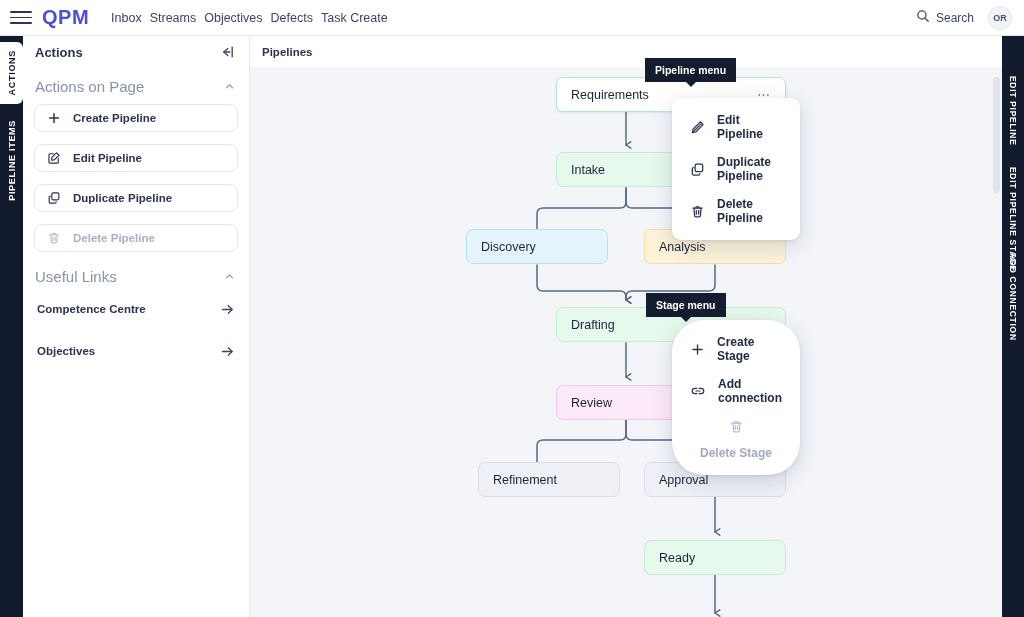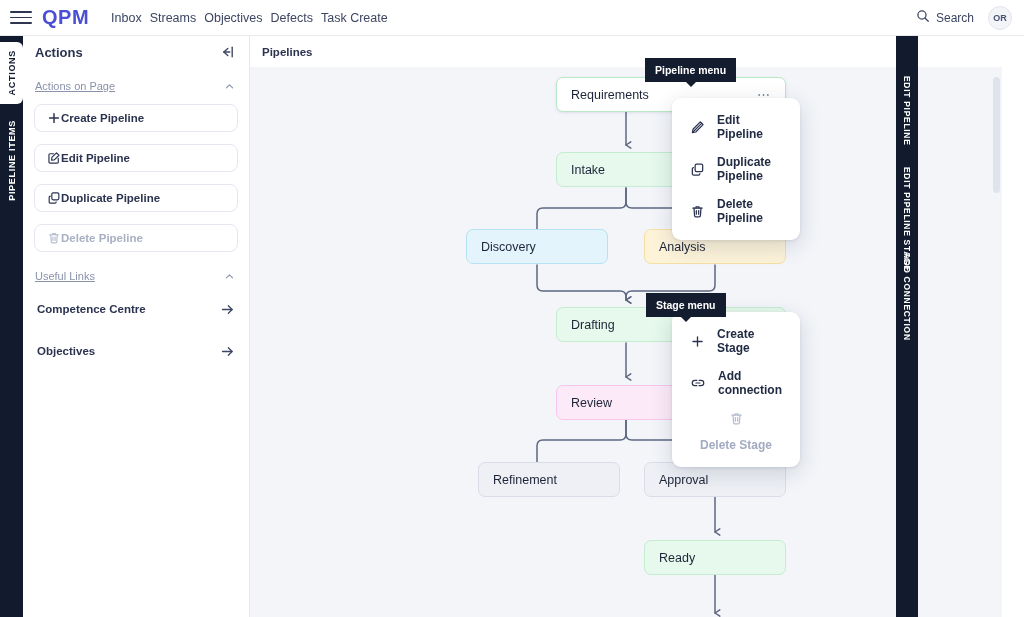--- a/index.html
+++ b/index.html
@@ -2,21 +2,21 @@
 <html><head>
 <meta charset="utf-8">
 <style>
   * { box-sizing: border-box; margin: 0; padding: 0; }
   html, body {
     width: 1024px; height: 617px;
     font-family: "Liberation Sans", sans-serif;
     background: #ffffff;
     overflow: hidden;
   }
-  #app { position: relative; width: 918px; height: 617px; padding-left: 24px; }
+  #app { position: relative; width: 1024px; height: 617px; padding-left: 24px; }
 
   
   .topnav {
     position: absolute; left: 0; top: 0; width: 1024px; height: 36px;
     background: #ffffff;
     border-bottom: 1px solid #e8eaf0;
     display: flex; align-items: center;
     z-index: 40;
   }
   .hamburger {
@@ -95,27 +95,27 @@
     height: 32px; display: flex; align-items: center;
     padding: 0 14px 0 12px;
   }
   .panel-title { font-size: 13px; font-weight: 600; color: #2b3350; }
   .collapse-ic { margin-left: auto; cursor: pointer; display: flex; }
 
   .sec-head {
     display: flex; align-items: center; padding: 0 14px 0 12px;
     height: 24px; margin-top: 6px; cursor: pointer;
   }
-  .sec-title { font-size: 11px; color: #8992aa; text-decoration: underline; }
+  .sec-title { font-size: 15px; color: #8992aa; }
   .chev { margin-left: auto; color: #8992aa; display: flex; }
 
   .act-btn {
     margin: 6px 11px 12px 11px; height: 28px;
     border: 1px solid #e4e7ef; border-radius: 8px;
-    display: flex; align-items: center; gap: 0;
+    display: flex; align-items: center; gap: 12px;
     padding: 0 12px; cursor: pointer; background: #fff;
   }
   .act-btn .ic { display: flex; align-items: center; color: #3d4662; }
   .act-lbl { font-size: 11.5px; font-weight: 700; color: #2b3350; }
   .act-btn.disabled { cursor: default; }
   .act-btn.disabled .act-lbl { color: #a8b0c4; font-weight: 700; }
   .act-btn.disabled .ic { color: #b6bdcf; }
 
   .link-row {
     margin: 0 14px; height: 30px; display: flex; align-items: center;
@@ -419,21 +419,21 @@
           <path d="M4.8 4.8l.7 9.3a1.3 1.3 0 0 0 1.3 1.2h4.4a1.3 1.3 0 0 0 1.3-1.2l.7-9.3"></path>
           <path d="M7.6 7.8v4.4M10.4 7.8v4.4"></path>
         </svg>
       </span>
       <span>Delete Pipeline</span>
     </div>
   </div>
 
   <div class="tooltip" style="left:646px; top:293px;">Stage menu</div>
 
-  <div class="menu" style="left:672px; top:312px; width:127px;">
+  <div class="menu" style="left:672px; top:320px; width:127px;border-radius:32px;">
     <div class="menu-item">
       <span class="mic">
         <svg width="15" height="15" viewBox="0 0 18 18" fill="none" stroke="#2b3350" stroke-width="1.6" stroke-linecap="round">
             <line x1="9" y1="3.5" x2="9" y2="14.5"></line>
             <line x1="3.5" y1="9" x2="14.5" y2="9"></line>
           </svg>
       </span>
       <span>Create Stage</span>
     </div>
     <div class="menu-item">

